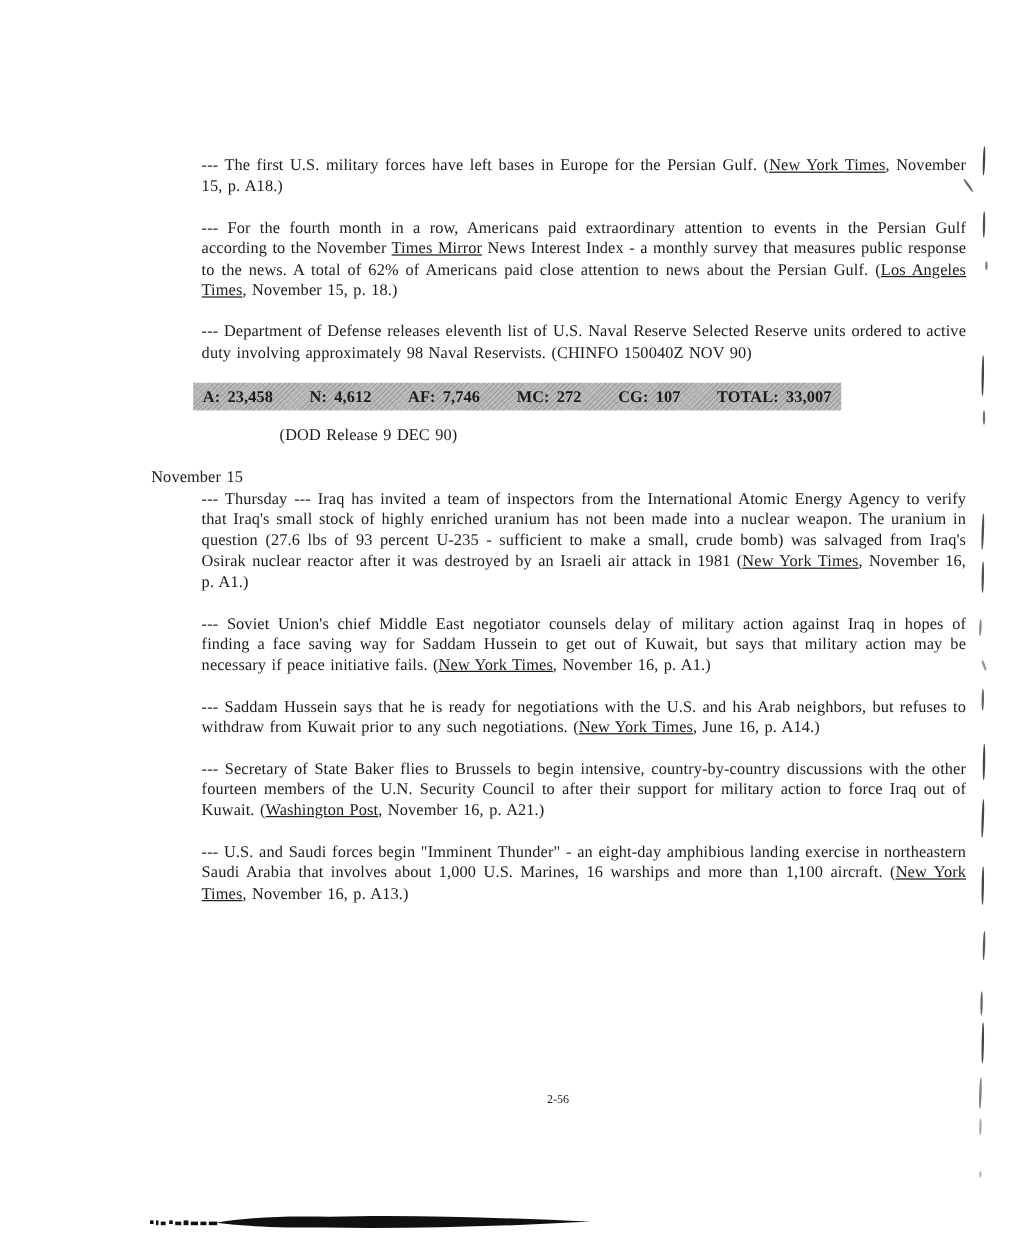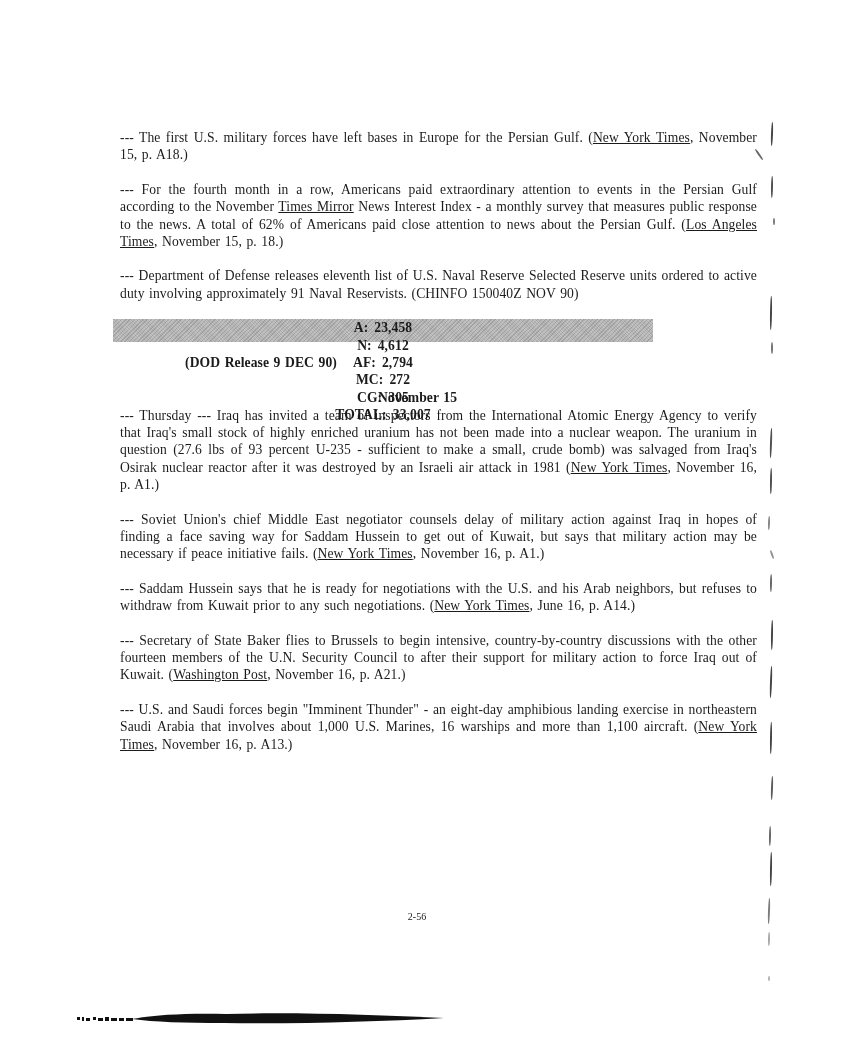--- a/index.html
+++ b/index.html
@@ -4,21 +4,21 @@
 <style>
   html,body{margin:0;padding:0;}
   body{
     width:850px;height:1050px;
     background:#ffffff;
     position:relative;
     overflow:hidden;
     font-family:"Liberation Serif","DejaVu Serif",serif;
     color:#1b1b1b;
   }
-  .page{position:absolute;inset:0;}
+  .page{position:absolute;inset:0;margin-left:48px;}
   .content{
     position:absolute;
     left:120px;top:129px;width:637px;
     font-size:13.6px;line-height:17.4px;
     text-align:justify;
     word-spacing:1px;
     letter-spacing:.1px;
   }
   .entry{margin:0 0 17px 0;}
   .u{text-decoration:underline;text-underline-offset:1px;}
@@ -26,57 +26,57 @@
     margin:0 0 12px -7px;
     width:540px;height:23px;
     box-sizing:border-box;
     display:flex;align-items:center;justify-content:space-between;
     padding:0 8px;
     font-weight:bold;font-size:13.6px;
     background-color:#c2c2c2;
     background-image:
       repeating-linear-gradient(135deg, rgba(110,110,110,.30) 0 1px, rgba(0,0,0,0) 1px 3px),
       repeating-linear-gradient(45deg, rgba(140,140,140,.28) 0 1px, rgba(0,0,0,0) 1px 2px);
-    text-align:left;word-spacing:0;flex-direction:column;
+    text-align:left;word-spacing:0;
   }
   .stat-item{white-space:nowrap;}
   .stat-label{margin-right:6px;}
-  .release-line{margin:0 0 17px 65px;text-align:left;font-weight:bold;}
+  .release-line{margin:0 0 17px 65px;text-align:left;}
   .date-heading{
-    font-weight:bold;
+    font-weight:normal;
     margin:0 0 .5px -42px;
-    text-align:center;
+    text-align:left;
   }
   .page-number{
     position:absolute;top:911px;left:0;width:834px;
     text-align:center;font-size:10px;
   }
   .artifact{
     position:absolute;width:2px;background:#262626;
     border-radius:45%/50%;
   }
   .streak{position:absolute;left:76px;top:1010px;}
 </style>
 </head>
 <body>
 
 <div class="page">
 
   <div class="content">
 
     <p class="entry"><span>--- The first U.S. military forces have left bases in Europe for the Persian Gulf. (</span><span class="u">New York Times</span><span>, November 15, p. A18.)</span></p>
     <p class="entry"><span>--- For the fourth month in a row, Americans paid extraordinary attention to events in the Persian Gulf according to the November </span><span class="u">Times Mirror</span><span> News Interest Index - a monthly survey that measures public response to the news. A total of 62% of Americans paid close attention to news about the Persian Gulf. (</span><span class="u">Los Angeles Times</span><span>, November 15, p. 18.)</span></p>
-    <p class="entry"><span>--- Department of Defense releases eleventh list of U.S. Naval Reserve Selected Reserve units ordered to active duty involving approximately 91 Naval Reservists.  (CHINFO  150040Z NOV 90)</span></p>
+    <p class="entry"><span>--- Department of Defense releases eleventh list of U.S. Naval Reserve Selected Reserve units ordered to active duty involving approximately 98 Naval Reservists.  (CHINFO  150040Z NOV 90)</span></p>
 
     <div class="stats-bar" style="background-color: rgb(194, 194, 194);">
         <span class="stat-item"><span class="stat-label">A:</span><span>23,458</span></span>
         <span class="stat-item"><span class="stat-label">N:</span><span>4,612</span></span>
-        <span class="stat-item"><span class="stat-label">AF:</span><span>2,794</span></span>
+        <span class="stat-item"><span class="stat-label">AF:</span><span>7,746</span></span>
         <span class="stat-item"><span class="stat-label">MC:</span><span>272</span></span>
-        <span class="stat-item"><span class="stat-label">CG:</span><span>305</span></span>
+        <span class="stat-item"><span class="stat-label">CG:</span><span>107</span></span>
         <span class="stat-item"><span class="stat-label">TOTAL:</span><span>33,007</span></span>
       </div>
 
     <p class="release-line">(DOD Release 9 DEC 90)</p>
 
     <p class="date-heading">November 15</p>
 
     <p class="entry"><span>--- Thursday --- Iraq has invited a team of inspectors from the International Atomic Energy Agency to verify that Iraq's small stock of highly enriched uranium has not been made into a nuclear weapon. The uranium in question (27.6 lbs of 93 percent U-235 - sufficient to make a small, crude bomb) was salvaged from Iraq's Osirak nuclear reactor after it was destroyed by an Israeli air attack in 1981 (</span><span class="u">New York Times</span><span>, November 16, p. A1.)</span></p>
     <p class="entry"><span>--- Soviet Union's chief Middle East negotiator counsels delay of military action against Iraq in hopes of finding a face saving way for Saddam Hussein to get out of Kuwait, but says that military action may be necessary if peace initiative fails. (</span><span class="u">New York Times</span><span>, November 16, p. A1.)</span></p>
     <p class="entry"><span>--- Saddam Hussein says that he is ready for negotiations with the U.S. and his Arab neighbors, but refuses to withdraw from Kuwait prior to any such negotiations. (</span><span class="u">New York Times</span><span>, June 16, p. A14.)</span></p>

